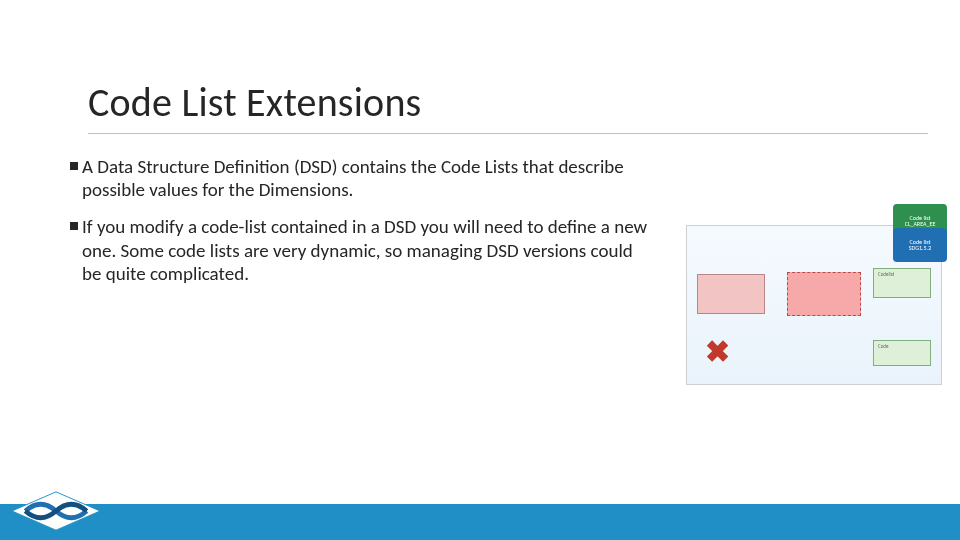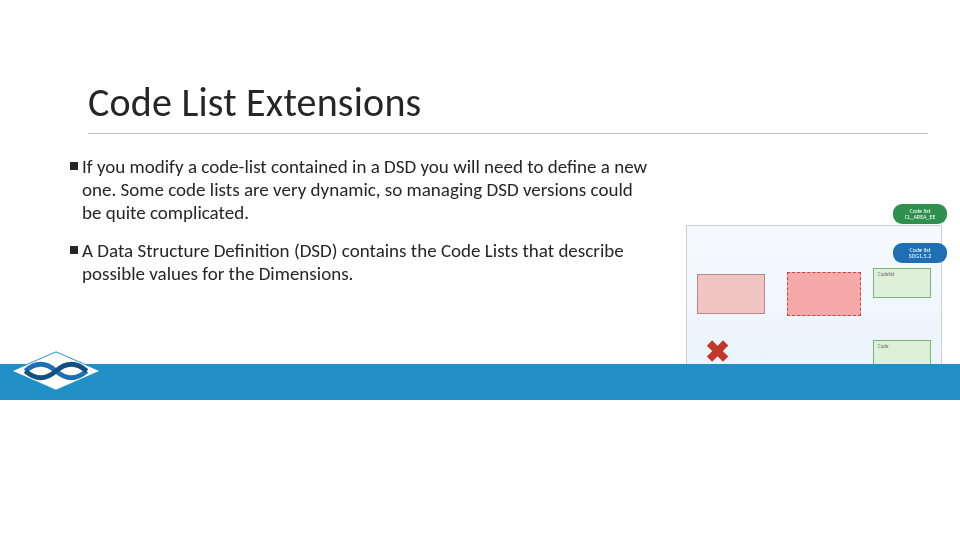--- a/index.html
+++ b/index.html
@@ -1,56 +1,56 @@
 <!DOCTYPE html>
 <html><head>
 <meta charset="utf-8">
 <style>
   * { box-sizing: border-box; margin: 0; padding: 0; }
   html, body { width: 960px; height: 540px; font-family: "Segoe UI", Calibri, Arial, sans-serif; background: #fff; overflow: hidden; }
-  .slide { position: relative; width: 960px; height: 400px; }
+  .slide { position: relative; width: 960px; height: 540px; }
   .title-wrap { position: absolute; left: 88px; top: 78px; right: 40px; }
   .title { font-size: 40px; font-weight: 300; color: #262626; letter-spacing: 0.2px; }
   .title-rule { margin-top: 6px; border: none; border-top: 1px solid #bfbfbf; width: 840px; }
   .body { position: absolute; left: 70px; top: 155px; width: 580px; }
   .bullet { display: flex; align-items: flex-start; margin-bottom: 14px; font-size: 19px; line-height: 1.22; color: #262626; }
   .bullet .sq { flex: 0 0 auto; width: 8px; height: 8px; background: #262626; margin-top: 7px; margin-right: 4px; }
   .bullet .txt { flex: 1 1 auto; }
   .diagram { position: absolute; right: 18px; top: 225px; width: 256px; height: 160px; border: 1px solid #cfcfcf; background: linear-gradient(#f5faff, #eaf3fb); }
   .db1 { position: absolute; left: 10px; top: 48px; width: 68px; height: 40px; background: #f2c4c4; border: 1px solid #b98686; }
   .db2 { position: absolute; left: 100px; top: 46px; width: 74px; height: 44px; background: #f7a8a8; border: 1.5px dashed #b94a4a; }
   .db3 { position: absolute; right: 10px; top: 42px; width: 58px; height: 30px; background: #dff0d8; border: 1px solid #7fae7f; }
   .db4 { position: absolute; right: 10px; bottom: 18px; width: 58px; height: 26px; background: #dff0d8; border: 1px solid #7fae7f; }
   .cross { position: absolute; left: 18px; bottom: 14px; font-size: 30px; color: #c0392b; font-weight: 900; }
-  .tag1, .tag2 { position: absolute; right: -6px; width: 54px; height: 20px; border-radius: 9px; font-size: 6px; color: #fff; display:flex; align-items:center; justify-content:center; text-align:center; line-height:1; padding:10px; }
+  .tag1, .tag2 { position: absolute; right: -6px; width: 54px; height: 20px; border-radius: 4px; font-size: 6px; color: #fff; display:flex; align-items:center; justify-content:center; text-align:center; line-height:1; padding:17px; }
   .tag1 { top: -22px; background: #2f8f4e; }
-  .tag2 { top: 17px; background: #1f6fb2; }
+  .tag2 { top: 2px; background: #1f6fb2; }
   .dline { position:absolute; font-size:5px; color:#6a6a6a; }
   .footer { position: absolute; left: 0; bottom: 0; width: 100%; height: 36px; background: #1f8fc6; }
   .logo { position: absolute; left: 8px; bottom: 6px; width: 96px; height: 46px; }
   .logo svg { width: 100%; height: 100%; }
 </style>
 </head>
 <body>
 
 <div class="slide">
 
   <div class="title-wrap">
     <div class="title">Code List Extensions</div>
     <hr class="title-rule">
   </div>
 
   <div class="body">
     <div class="bullet">
       <span class="sq"></span>
-      <span class="txt">If you modify a code-list contained in a DSD you will need to define a new one. Some code lists are very dynamic, so managing DSD versions could be quite complicated.</span>
+      <span class="txt">A Data Structure Definition (DSD) contains the Code Lists that describe possible values for the Dimensions.</span>
     </div>
     <div class="bullet">
       <span class="sq"></span>
-      <span class="txt">A Data Structure Definition (DSD) contains the Code Lists that describe possible values for the Dimensions.</span>
+      <span class="txt">If you modify a code-list contained in a DSD you will need to define a new one. Some code lists are very dynamic, so managing DSD versions could be quite complicated.</span>
     </div>
   </div>
 
   <div class="diagram">
     <div class="tag1">Code list CL_AREA_EE</div>
     <div class="tag2">Code list SDG1.5.2</div>
     <div class="db1"></div>
     <div class="db2"></div>
     <div class="db3">
         <span class="dline" style="left:4px;top:2px;">Codelist</span>

